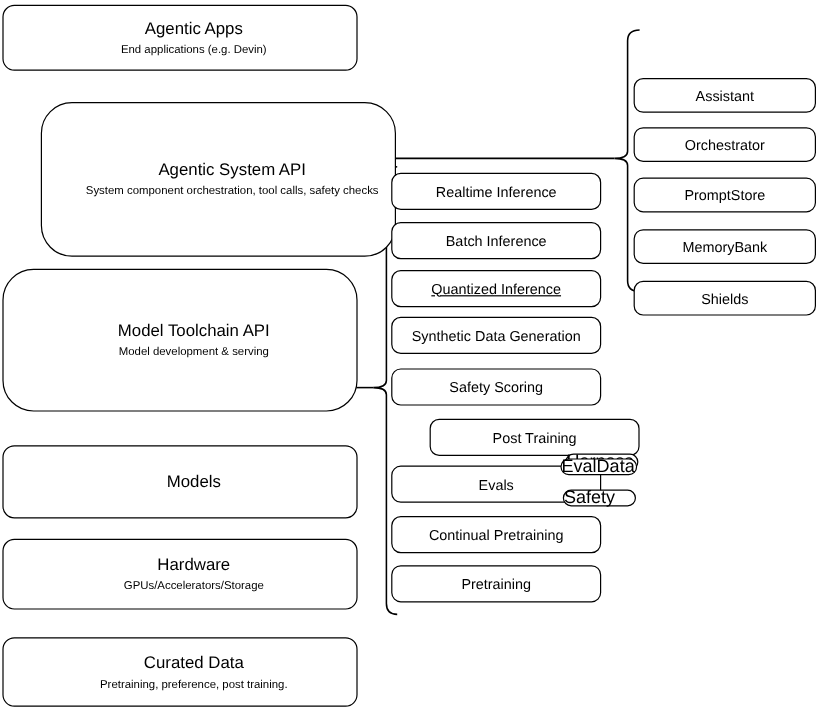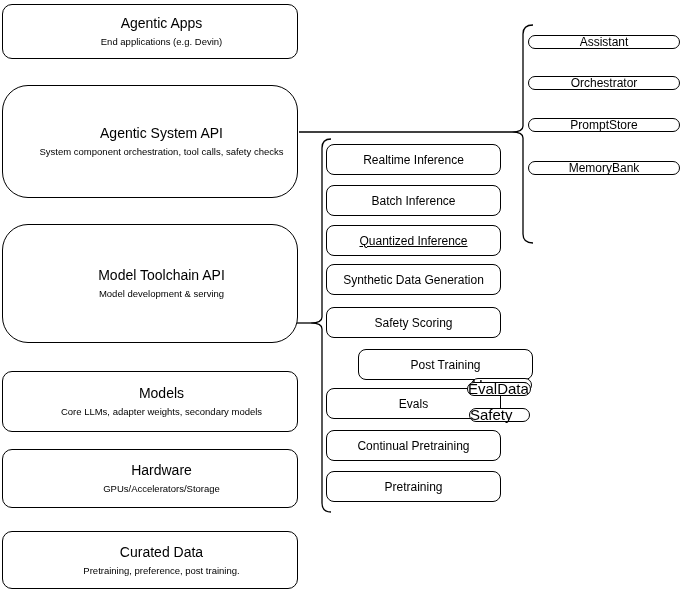--- a/index.html
+++ b/index.html
@@ -32,21 +32,21 @@
     align-items: center;
     justify-content: center;
     text-align: center;
     z-index: 1;
   }
   .lbox { left: 2px; width: 296px; border-radius: 10px; padding-left: 23px; }
   .lbox.big { border-radius: 26px; }
   .title { font-size: 14px; line-height: 17px; white-space: nowrap; }
   .subtitle { font-size: 9.5px; line-height: 12px; margin-top: 4px; white-space: nowrap; }
   .mbox { left: 326px; width: 175px; height: 31px; border-radius: 8px; font-size: 12px; align-items: center; }
-  .rbox { left: 528px; width: 152px; height: 14px; border-radius: 8px; font-size: 12px; }
+  .rbox { left: 528px; width: 152px; height: 29px; border-radius: 8px; font-size: 12px; margin-top: 30px; }
   .pill {
     position: absolute;
     background: #ffffff;
     border: 1px solid var(--stroke, #000000);
     border-radius: 8px;
     box-sizing: border-box;
     height: 14px;
     font-size: 15px;
     line-height: 12px;
     text-align: left;
@@ -67,31 +67,30 @@
 
     <path d="M 331 139 Q 322 139 322 148 L 322 317 Q 322 323 311 323 Q 322 323 322 329 L 322 503 Q 322 512 331 512"></path>
 
     <path d="M 533 25 Q 523 25 523 34 L 523 126 Q 523 132 512 132 Q 523 132 523 138 L 523 234 Q 523 243 533 243"></path>
   </svg>
 
   <div class="node lbox" style="top:4px; height:55px;">
     <div class="title">Agentic Apps</div>
     <div class="subtitle">End applications (e.g. Devin)</div>
   </div>
-  <div class="node lbox big" style="top:85px; height:113px;">
+  <div class="node lbox big" style="top:85px; height:129px;margin-left:32px;">
     <div class="title">Agentic System API</div>
     <div class="subtitle">System component orchestration, tool calls, safety checks</div>
   </div>
   <div class="node lbox big" style="top:224px; height:119px;">
     <div class="title">Model Toolchain API</div>
     <div class="subtitle">Model development &amp; serving</div>
   </div>
   <div class="node lbox" style="top:371px; height:61px;">
     <div class="title">Models</div>
-    <div class="subtitle">Core LLMs, adapter weights, secondary models</div>
   </div>
   <div class="node lbox" style="top:449px; height:59px;">
     <div class="title">Hardware</div>
     <div class="subtitle">GPUs/Accelerators/Storage</div>
   </div>
   <div class="node lbox" style="top:531px; height:58px;">
     <div class="title">Curated Data</div>
     <div class="subtitle">Pretraining, preference, post training.</div>
   </div>
 
@@ -132,14 +131,17 @@
   </div>
   <div class="node rbox" style="top:76px;">
     <span class="label">Orchestrator</span>
   </div>
   <div class="node rbox" style="top:118px;">
     <span class="label">PromptStore</span>
   </div>
   <div class="node rbox" style="top:161px;">
     <span class="label">MemoryBank</span>
   </div>
+  <div class="node rbox" style="top:204px;">
+    <span class="label">Shields</span>
+  </div>
 
 </div>
 
 </body></html>

